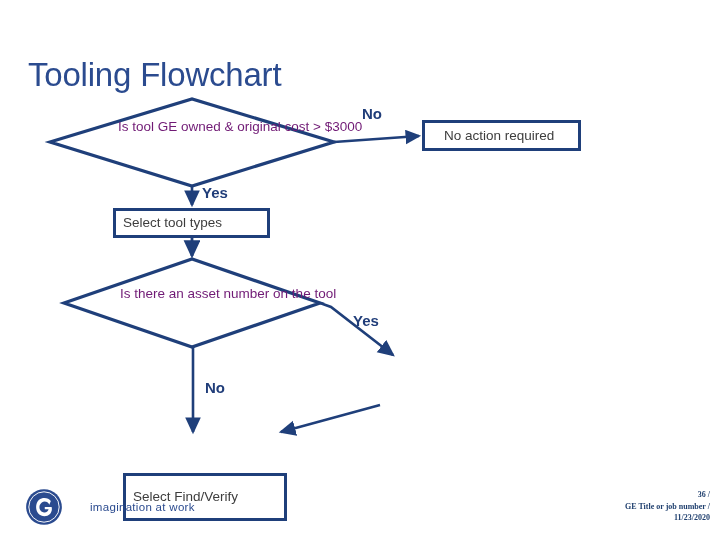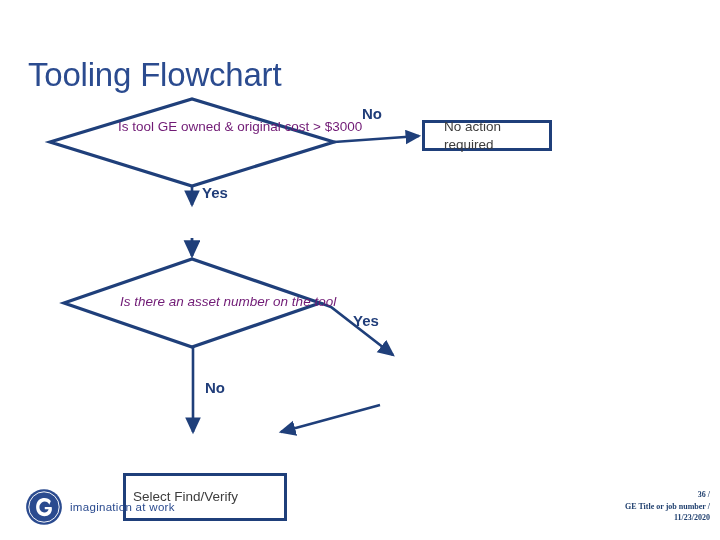--- a/index.html
+++ b/index.html
@@ -47,36 +47,36 @@
     background: #ffffff;
     color: #3d3d3d;
     font-size: 13.5px;
     line-height: 1.32;
     padding: 4px 7px;
     display: flex;
     align-items: center;
   }
   .box span { display: block; }
 
-  #box-no-action { left: 422px; top: 120px; width: 130px; height: 31px; padding-left: 19px; }
+  #box-no-action { left: 422px; top: 120px; width: 159px; height: 31px; padding-left: 19px; }
   #box-select-tool-types { left: 113px; top: 208px; width: 157px; height: 30px; }
   #box-enter-asset { left: 315px; top: 359px; width: 163px; height: 46px; }
   #box-select-find-verify { left: 123px; top: 435px; width: 164px; height: 48px; margin-top: 38px; }
 
   
   .diamond-text {
     position: absolute;
     color: #701a75;
     font-size: 13.5px;
     line-height: 1.35;
     text-align: center;
     white-space: nowrap;
   }
   #diamond1-text { left: 118px; top: 118px; width: 150px; }
-  #diamond2-text { left: 120px; top: 293px; width: 155px; font-style: italic; }
+  #diamond2-text { left: 120px; top: 285px; width: 155px; }
 
   
   .edge-label {
     position: absolute;
     color: #203d79;
     font-size: 15px;
     font-weight: 700;
     white-space: nowrap;
   }
   #label-no-top    { left: 362px; top: 105px; }
@@ -86,20 +86,21 @@
 
   
   #ge-logo {
     position: absolute;
     left: 25px;
     top: 486px;
     width: 160px;
     height: 42px;
     display: flex;
     align-items: center;
+    gap: 20px;
   }
   #ge-mark {
     width: 38px;
     height: 38px;
     flex: 0 0 38px;
   }
   #ge-tagline {
     margin-left: 7px;
     color: #2b4b8f;
     font-size: 11.5px;
@@ -158,20 +159,23 @@
 
   <div class="diamond-text" id="diamond2-text">
     <span>Is there an asset</span>
     <span>number on the tool</span>
   </div>
 
   <div class="box" id="box-no-action">
     <span>No action required</span>
   </div>
 
+  <div class="box" id="box-select-tool-types">
+    <span>Select tool types</span>
+  </div>
 
 
   <div class="box" id="box-select-find-verify">
     <div>
       <span>Select Find/Verify</span>
     </div>
   </div>
 
   <div class="edge-label" id="label-no-top">No</div>
   <div class="edge-label" id="label-yes-top">Yes</div>

